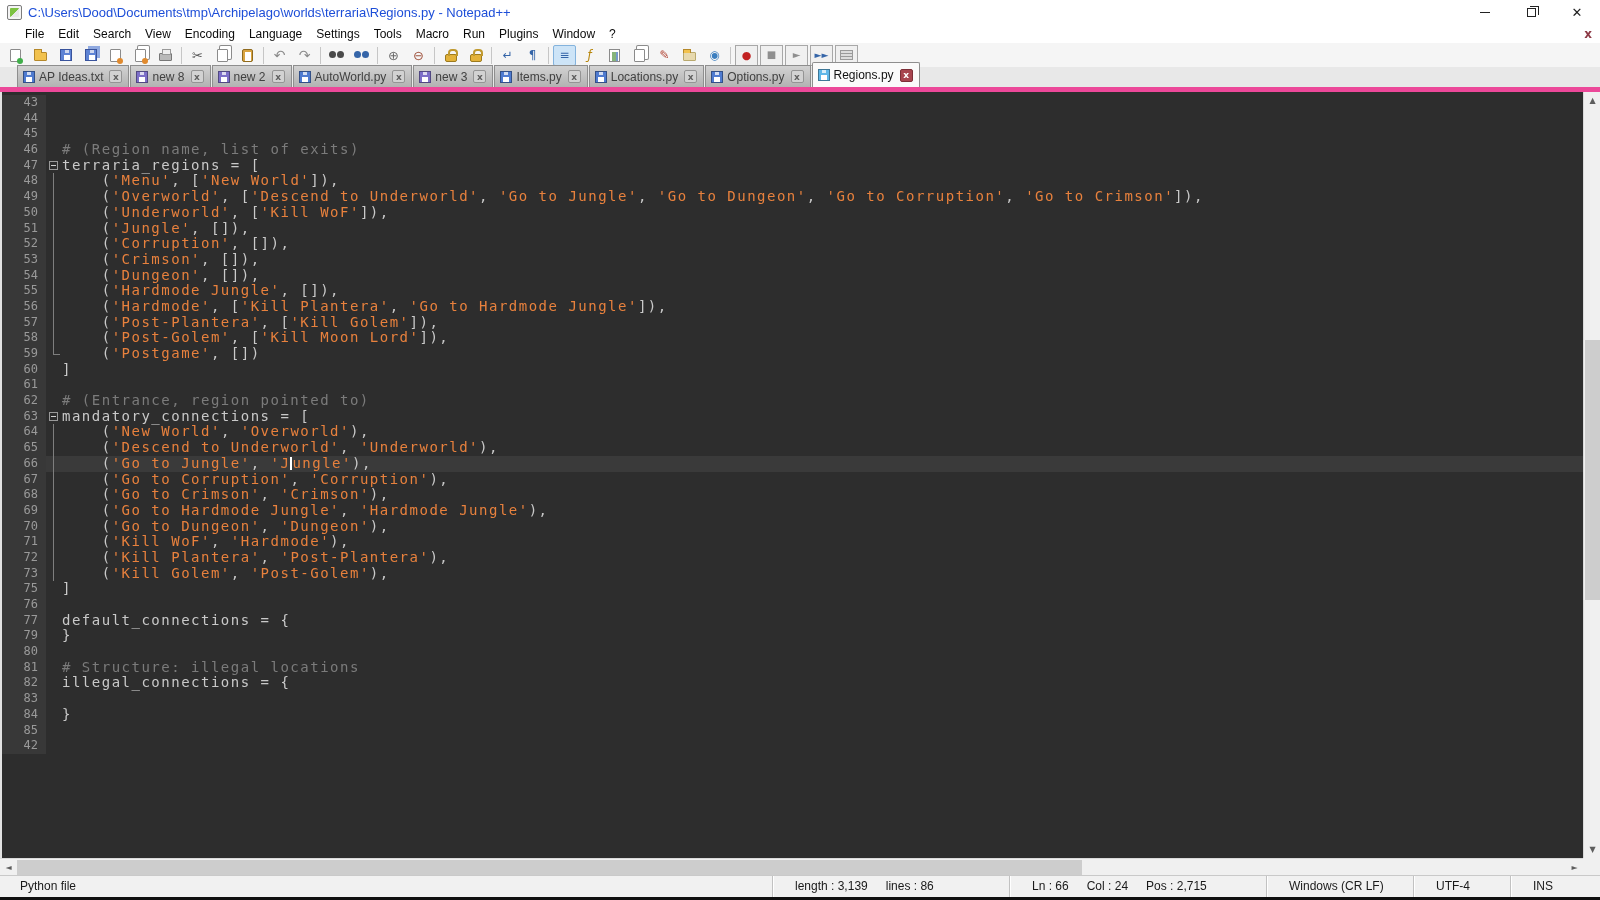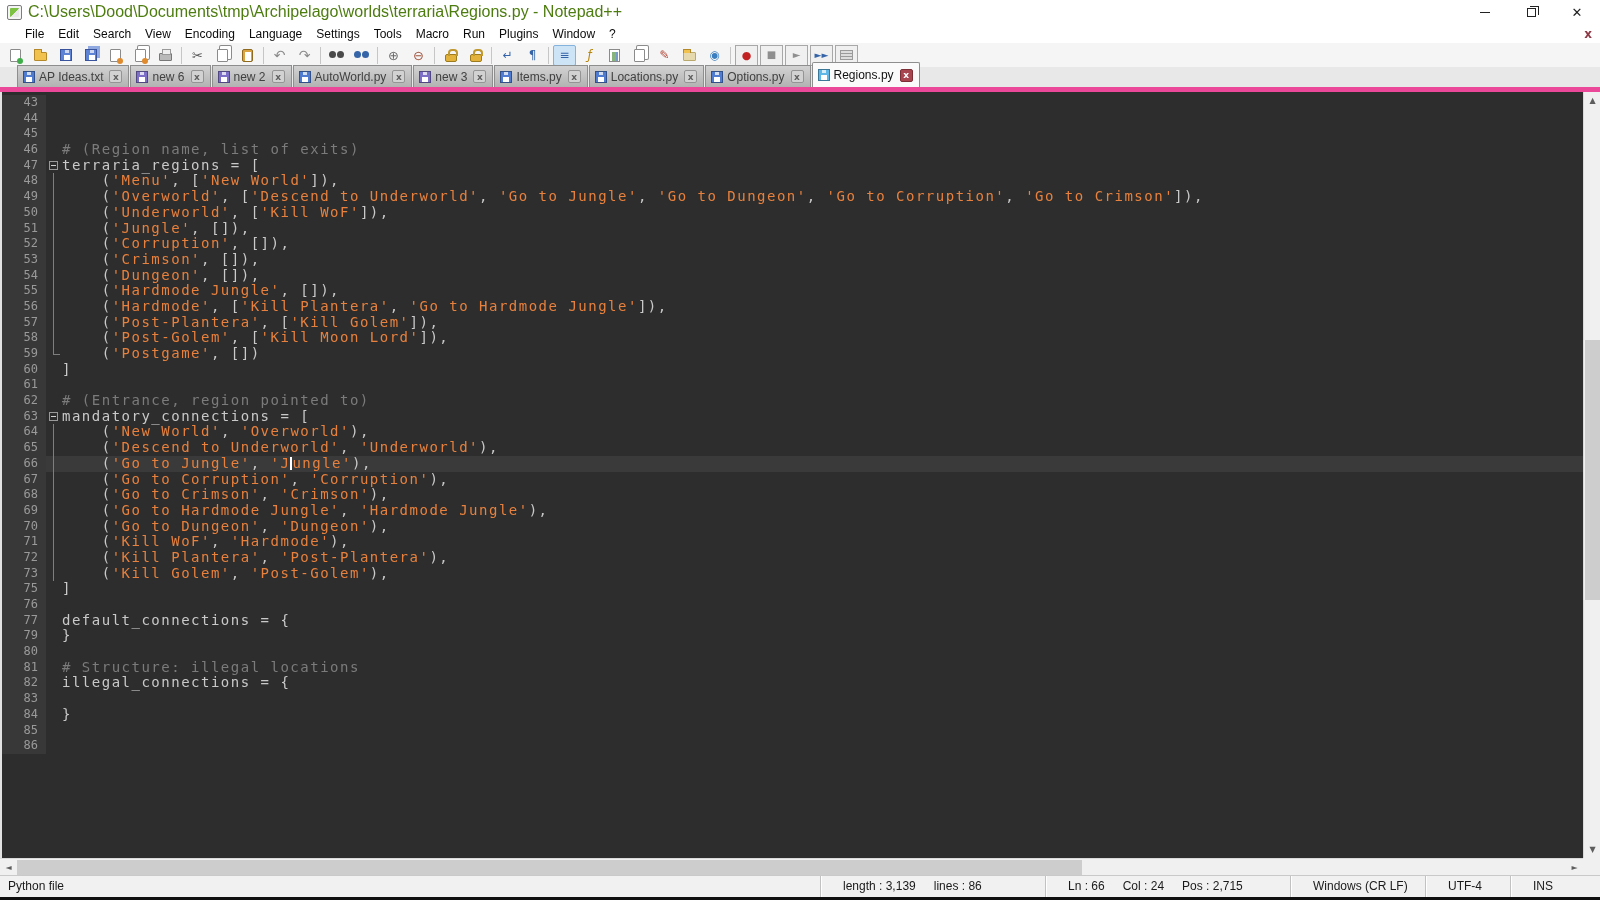--- a/index.html
+++ b/index.html
@@ -3,21 +3,21 @@
 <meta charset="utf-8">
 <style>
   html,body{margin:0;padding:0;background:#111;}
   *{box-sizing:border-box;}
   .window{position:relative;width:1600px;height:900px;background:#fff;font-family:"Liberation Sans",sans-serif;overflow:hidden;box-shadow:inset 0 0 0 1px #9a9a9a;}
 
   
   .titlebar{position:absolute;top:0;left:0;width:1600px;height:24px;background:#ffffff;display:flex;align-items:center;padding-left:7px;}
   .app-icon{width:15px;height:15px;background:#f4f4f4;border:1px solid #7d7d7d;border-radius:2px;position:relative;margin-right:6px;flex:none;}
   .app-icon::after{content:"";position:absolute;left:2px;top:2px;width:9px;height:9px;background:linear-gradient(135deg,#7dc242 55%,#e8e8e8 55%);border-radius:1px;}
-  .title-text{font-size:16px;color:#4d7c0f;white-space:nowrap;}
+  .title-text{font-size:13px;color:#1d4ed8;white-space:nowrap;}
   .win-controls{position:absolute;right:0;top:0;height:24px;display:flex;}
   .wbtn{width:46px;height:24px;display:flex;align-items:center;justify-content:center;color:#222;}
   .ic-min{width:10px;height:1px;background:#222;display:inline-block;}
   .ic-restore{width:9px;height:9px;border:1px solid #222;position:relative;background:#fff;display:inline-block;}
   .ic-restore::before{content:"";position:absolute;left:2px;top:-3px;width:8px;height:8px;border:1px solid #222;border-left:none;border-bottom:none;}
   .ic-close{font-size:13px;line-height:1;color:#222;font-family:"DejaVu Sans",sans-serif;}
 
   
   .menubar{position:absolute;top:24px;left:0;width:1600px;height:19px;background:#ffffff;display:flex;align-items:center;padding-left:18px;}
   .menu-item{font-size:12px;color:#0a0a0a;padding:1px 7px;}
@@ -96,21 +96,21 @@
   .vthumb{position:absolute;left:1px;width:15px;top:248px;height:260px;background:#cdcdcd;}
   .hscroll{position:absolute;top:858px;left:0;width:1583px;height:17px;background:#f0f0f0;border-top:1px solid #d9d9d9;}
   .hscroll .arr{position:absolute;top:0;width:17px;height:17px;display:flex;align-items:center;justify-content:center;font-size:8px;color:#5d5d5d;font-family:"DejaVu Sans",sans-serif;}
   .hscroll .arr.left{left:0;}
   .hscroll .arr.right{right:0;}
   .hthumb{position:absolute;top:1px;left:17px;width:1065px;height:15px;background:#cdcdcd;}
   .scroll-corner{position:absolute;top:858px;right:0;width:17px;height:17px;background:#f0f0f0;}
 
   
   .statusbar{position:absolute;top:875px;left:0;width:1600px;height:22px;background:#f1f1f1;border-top:1px solid #c9c9c9;display:flex;font-size:12px;color:#1a1a1a;line-height:21px;}
-  .sb-sec{padding:0 22px;white-space:nowrap;border-left:1px solid #c2c2c2;box-shadow:inset 1px 0 0 #ffffff;overflow:hidden;}
+  .sb-sec{padding:0 22px;white-space:nowrap;border-left:1px solid #c2c2c2;box-shadow:inset 1px 0 0 #ffffff;overflow:hidden;margin-left:12px;}
   .sb-sec:first-child{border-left:none;box-shadow:none;flex:1;padding-left:8px;}
   .sb-w1{width:225px;}.sb-w2{width:245px;}.sb-w3{width:135px;}.sb-w4{width:85px;}.sb-w5{width:90px;}
   .sb-gap{display:inline-block;width:18px;}
   .bottom-strip{position:absolute;top:897px;left:0;width:1600px;height:3px;background:#101010;}
 </style>
 </head>
 <body>
 
 <div class="window" style="--ed-bg: #2d2d2d; --margin-bg: #383838; --lnum: #9a9a9a; --tk-d: #c9c9c9; --tk-s: #e8813d; --tk-c: #7b7b7b; --cur-line: #3a3a3a;">
 
@@ -258,21 +258,21 @@
     </div>
 
   <div class="tabbar" id="tabbar">
       <div class="tab">
         <span class="tab-floppy" style="background: rgb(79, 123, 208);"></span>
         <span>AP Ideas.txt</span>
         <span class="tab-close">x</span>
       </div>
       <div class="tab">
         <span class="tab-floppy" style="background: rgb(125, 111, 200);"></span>
-        <span>new 6</span>
+        <span>new 8</span>
         <span class="tab-close">x</span>
       </div>
       <div class="tab">
         <span class="tab-floppy" style="background: rgb(125, 111, 200);"></span>
         <span>new 2</span>
         <span class="tab-close">x</span>
       </div>
       <div class="tab">
         <span class="tab-floppy" style="background: rgb(79, 123, 208);"></span>
         <span>AutoWorld.py</span>
@@ -555,21 +555,21 @@
           <span class="lnum">84</span>
           <span class="fold"></span>
           <span class="code"><span class="tk-d">}</span></span>
         </div>
         <div class="crow">
           <span class="lnum">85</span>
           <span class="fold"></span>
           <span class="code"></span>
         </div>
         <div class="crow">
-          <span class="lnum">86</span>
+          <span class="lnum">42</span>
           <span class="fold"></span>
           <span class="code"></span>
         </div>
       </div>
   </div>
 
   <div class="vscroll">
     <div class="arr up">▲</div>
     <div class="vthumb"></div>
     <div class="arr down">▼</div>

